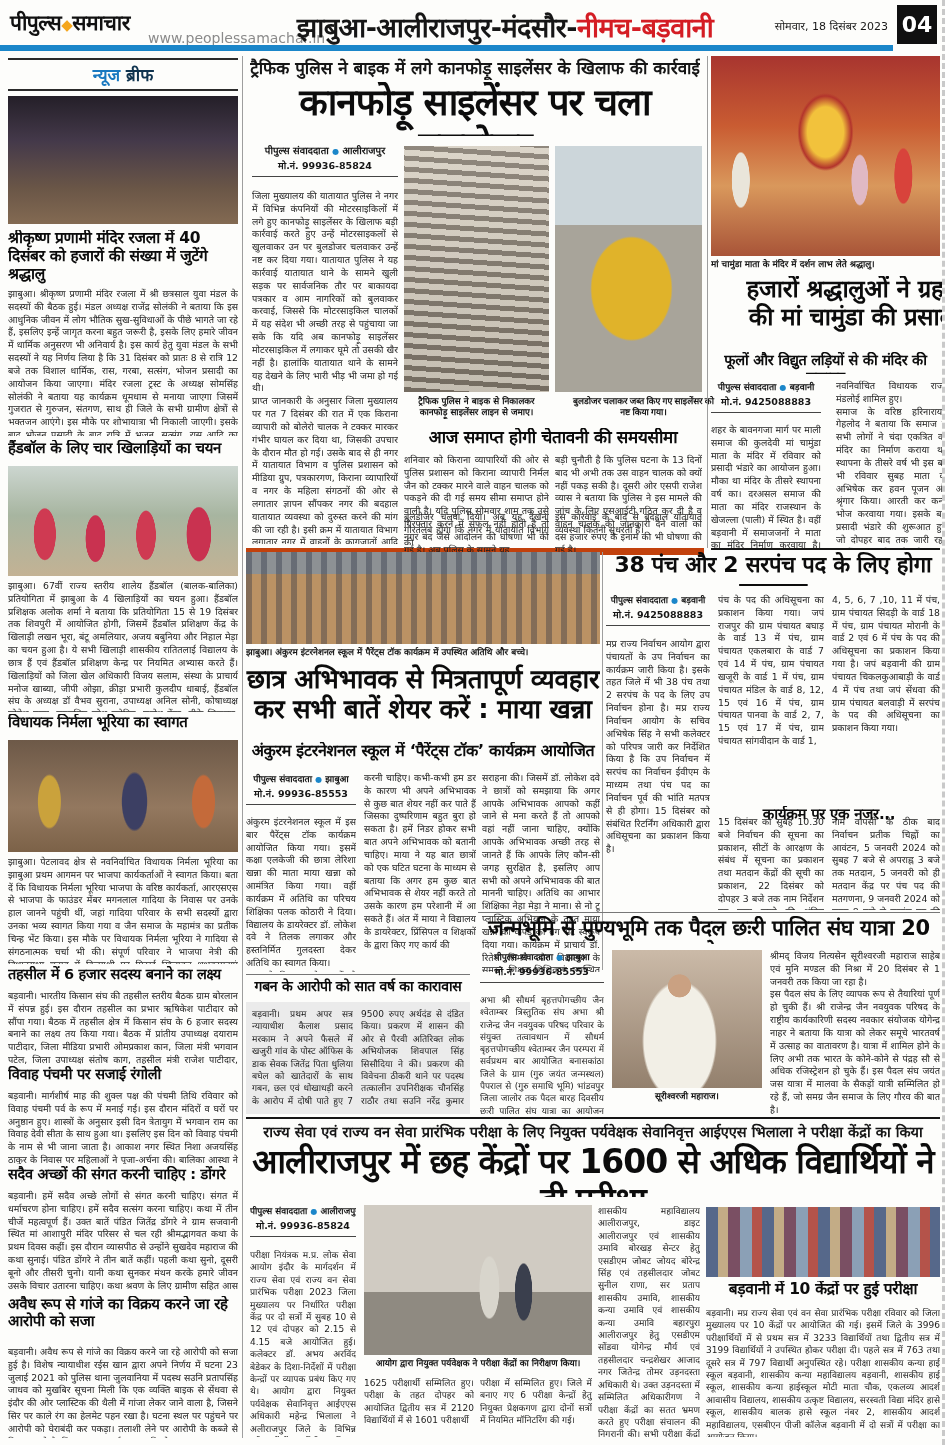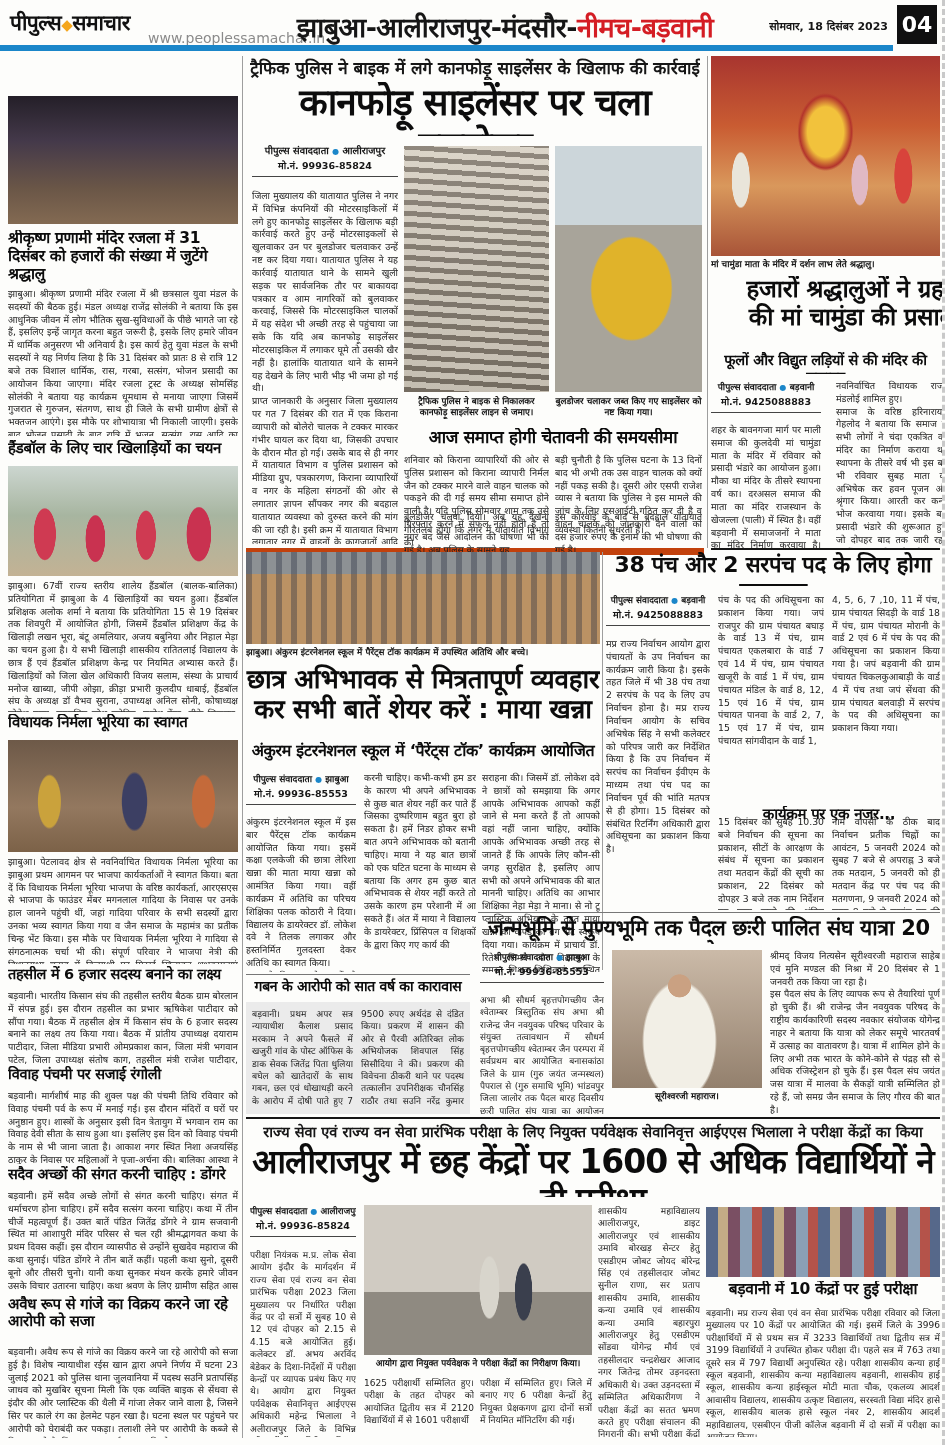--- a/index.html
+++ b/index.html
@@ -7,21 +7,21 @@
         font-family:"DejaVu Sans","Liberation Sans",sans-serif;color:#161616;
         border-right:3px dashed #c9c9c9;box-sizing:border-box;}
   
   .masthead{position:absolute;left:0;top:0;width:945px;height:52px;}
   .logo{position:absolute;left:10px;top:8px;font-weight:bold;font-size:21px;letter-spacing:-.5px;color:#111;}
   .logo .diamond{color:#f5a61c;font-size:15px;}
   .website{position:absolute;left:148px;top:30px;font-size:14px;color:#8a8a8a;}
   .region{position:absolute;left:250px;top:8px;width:510px;text-align:center;
           font-size:27px;font-weight:bold;letter-spacing:-.5px;white-space:nowrap;}
   .region .red{color:#d41d24;}
-  .dateline{position:absolute;left:766px;top:18px;width:122px;font-size:11px;font-weight:bold;text-align:right;}
+  .dateline{position:absolute;left:766px;top:18px;width:122px;font-size:11px;font-weight:normal;text-align:right;}
   .pagebox{position:absolute;left:897px;top:5px;width:40px;height:39px;background:#101010;color:#fff;
            font-size:22px;font-weight:bold;display:flex;align-items:center;justify-content:center;}
   .bluebar{position:absolute;left:0;top:45px;width:893px;height:6px;background:#1b86c9;}
   
   .abs{position:absolute;}
   .bt{font-size:9.3px;line-height:1.38;text-align:justify;color:#1d1d1d;overflow:hidden;word-break:break-word;}
   .btp{white-space:pre-line;}
   .cap{font-size:8.8px;font-weight:bold;text-align:center;line-height:1.2;overflow:hidden;}
   .hl{font-weight:bold;color:#0c0c0c;line-height:1.16;letter-spacing:-.3px;overflow:hidden;}
   .kick{font-weight:bold;text-align:center;overflow:hidden;}
@@ -92,23 +92,27 @@
     <div class="website">www.peoplessamachar.in</div>
     <div class="region">
       <span>झाबुआ-आलीराजपुर-मंदसौर-</span><span class="red">नीमच-बड़वानी</span>
     </div>
     <div class="dateline">सोमवार, 18 दिसंबर 2023</div>
     <div class="pagebox">04</div>
     <div class="bluebar"></div>
   </div>
 
   <div class="abs" style="left:8px;top:58px;width:230px;height:1380px;">
+    <div class="brieftitle">
+      <span class="w1">न्यूज</span>
+      <span class="w2">ब्रीफ</span>
+    </div>
 
     <div class="abs photo ph-crowd" style="left:0;top:38px;width:230px;height:128px;"></div>
-    <div class="abs hl" style="left:0;top:172px;width:230px;height:54px;font-size:15.5px;">श्रीकृष्ण प्रणामी मंदिर रजला में 31 दिसंबर को हजारों की संख्या में जुटेंगे श्रद्धालु</div>
+    <div class="abs hl" style="left:0;top:172px;width:230px;height:54px;font-size:15.5px;">श्रीकृष्ण प्रणामी मंदिर रजला में 40 दिसंबर को हजारों की संख्या में जुटेंगे श्रद्धालु</div>
     <div class="abs bt" style="left:0;top:230px;width:230px;height:148px;">झाबुआ। श्रीकृष्ण प्रणामी मंदिर रजला में श्री छत्रसाल युवा मंडल के सदस्यों की बैठक हुई। मंडल अध्यक्ष राजेंद्र सोलंकी ने बताया कि इस आधुनिक जीवन में लोग भौतिक सुख-सुविधाओं के पीछे भागते जा रहे हैं, इसलिए इन्हें जागृत करना बहुत जरूरी है, इसके लिए हमारे जीवन में धार्मिक अनुसरण भी अनिवार्य है। इस कार्य हेतु युवा मंडल के सभी सदस्यों ने यह निर्णय लिया है कि 31 दिसंबर को प्रातः 8 से रात्रि 12 बजे तक विशाल धार्मिक, रास, गरबा, सत्संग, भोजन प्रसादी का आयोजन किया जाएगा। मंदिर रजला ट्रस्ट के अध्यक्ष सोमसिंह सोलंकी ने बताया यह कार्यक्रम धूमधाम से मनाया जाएगा जिसमें गुजरात से गुरुजन, संतगण, साथ ही जिले के सभी ग्रामीण क्षेत्रों से भक्तजन आएंगे। इस मौके पर शोभायात्रा भी निकाली जाएगी। इसके बाद भोजन प्रसादी के बाद रात्रि में भजन, सत्संग, रास आदि का आयोजन होगा।</div>
 
     <div class="abs hl" style="left:0;top:382px;width:230px;height:24px;font-size:15px;">हैंडबॉल के लिए चार खिलाड़ियों का चयन</div>
     <div class="abs photo ph-players" style="left:0;top:408px;width:230px;height:110px;"></div>
     <div class="abs bt" style="left:0;top:522px;width:230px;height:132px;">झाबुआ। 67वीं राज्य स्तरीय शालेय हैंडबॉल (बालक-बालिका) प्रतियोगिता में झाबुआ के 4 खिलाड़ियों का चयन हुआ। हैंडबॉल प्रशिक्षक अलोक शर्मा ने बताया कि प्रतियोगिता 15 से 19 दिसंबर तक शिवपुरी में आयोजित होगी, जिसमें हैंडबॉल प्रशिक्षण केंद्र के खिलाड़ी लखन भूरा, बंटू अमलियार, अजय बबुनिया और निहाल मेड़ा का चयन हुआ है। ये सभी खिलाड़ी शासकीय रातितलाई विद्यालय के छात्र हैं एवं हैंडबॉल प्रशिक्षण केन्द्र पर नियमित अभ्यास करते हैं। खिलाड़ियों को जिला खेल अधिकारी विजय सलाम, संस्था के प्राचार्य मनोज खाब्या, जीपी ओझा, क्रीड़ा प्रभारी कुलदीप धाबाई, हैंडबॉल संघ के अध्यक्ष डॉ वैभव सुराना, उपाध्यक्ष अनिल सोनी, कोषाध्यक्ष लोमेश गुप्ता, सहसचिव नरेश पुरोहित, सुबोध पेंटर, बीके सिक्रवार, रामसिंह मोहनिया, जयंती लाल, जेवेंद्र बोराडे ने शुभकामनाएं दी।</div>
 
     <div class="abs hl" style="left:0;top:656px;width:230px;height:24px;font-size:15px;">विधायक निर्मला भूरिया का स्वागत</div>
     <div class="abs photo ph-mla" style="left:0;top:682px;width:230px;height:112px;"></div>
     <div class="abs bt" style="left:0;top:798px;width:230px;height:108px;">झाबुआ। पेटलावद क्षेत्र से नवनिर्वाचित विधायक निर्मला भूरिया का झाबुआ प्रथम आगमन पर भाजपा कार्यकर्ताओं ने स्वागत किया। बता दें कि विधायक निर्मला भूरिया भाजपा के वरिष्ठ कार्यकर्ता, आरएसएस से भाजपा के फाउंडर मेंबर मगनलाल गादिया के निवास पर उनके हाल जानने पहुंची थीं, जहां गादिया परिवार के सभी सदस्यों द्वारा उनका भव्य स्वागत किया गया व जैन समाज के महामंत्र का प्रतीक चिन्ह भेंट किया। इस मौके पर विधायक निर्मला भूरिया ने गादिया से संगठनात्मक चर्चा भी की। संपूर्ण परिवार ने भाजपा नेत्री की विधानसभा चुनाव में विजयश्री पर मिठाई खिलाकर शुभकामनाएं प्रेषित की।</div>
 
@@ -133,21 +137,21 @@
     <div class="abs byline rule" style="left:6px;top:88px;width:146px;">
       <div class="by1"><span>पीपुल्स संवाददाता</span> <span class="dot">●</span> <span>आलीराजपुर</span></div>
       <div class="by2">मो.नं. 99936-85824</div>
     </div>
     <div class="abs bt btp" style="left:6px;top:134px;width:146px;height:354px;">जिला मुख्यालय की यातायात पुलिस ने नगर में विभिन्न कंपनियों की मोटरसाइकिलों में लगे हुए कानफोड़ू साइलेंसर के खिलाफ बड़ी कार्रवाई करते हुए उन्हें मोटरसाइकलों से खुलवाकर उन पर बुलडोजर चलवाकर उन्हें नष्ट कर दिया गया। यातायात पुलिस ने यह कार्रवाई यातायात थाने के सामने खुली सड़क पर सार्वजनिक तौर पर बाकायदा पत्रकार व आम नागरिकों को बुलवाकर करवाई, जिससे कि मोटरसाइकिल चालकों में यह संदेश भी अच्छी तरह से पहुंचाया जा सके कि यदि अब कानफोड़ू साइलेंसर मोटरसाइकिल में लगाकर घूमे तो उसकी खैर नहीं है। हालांकि यातायात थाने के सामने यह देखने के लिए भारी भीड़ भी जमा हो गई थी।
 प्राप्त जानकारी के अनुसार जिला मुख्यालय पर गत 7 दिसंबर की रात में एक किराना व्यापारी को बोलेरो चालक ने टक्कर मारकर गंभीर घायल कर दिया था, जिसकी उपचार के दौरान मौत हो गई। उसके बाद से ही नगर में यातायात विभाग व पुलिस प्रशासन को मीडिया ग्रुप, पत्रकारगण, किराना व्यापारियों व नगर के महिला संगठनों की ओर से लगातार ज्ञापन सौंपकर नगर की बदहाल यातायात व्यवस्था को दुरुस्त करने की मांग की जा रही है। इसी क्रम में यातायात विभाग लगातार नगर में वाहनों के कागजातों आदि की जांच करते हुए चालानी कार्रवाई कर रहा है। इसी क्रम में रविवार दोपहर में यातायात थाने के सामने यातायात पुलिस ने जब्त किए कानफोड़ू साइलेंसरों पर</div>
 
     <div class="abs photo ph-silencers" style="left:158px;top:90px;width:145px;height:246px;"></div>
     <div class="abs cap" style="left:158px;top:340px;width:145px;height:28px;">ट्रैफिक पुलिस ने बाइक से निकालकर कानफोड़ू साइलेंसर लाइन से जमाए।</div>
     <div class="abs photo ph-dozer" style="left:309px;top:90px;width:147px;height:246px;"></div>
-    <div class="abs cap" style="left:309px;top:340px;width:147px;height:28px;">बुलडोजर चलाकर जब्त किए गए साइलेंसर को नष्ट किया गया।</div>
+    <div class="abs cap" style="left:324px;top:340px;width:147px;height:28px;font-family:Liberation Serif, serif;">बुलडोजर चलाकर जब्त किए गए साइलेंसर को नष्ट किया गया।</div>
 
     <div class="abs hl" style="left:158px;top:372px;width:298px;height:22px;font-size:17px;text-align:center;">आज समाप्त होगी चेतावनी की समयसीमा</div>
     <div class="abs bt" style="left:158px;top:398px;width:145px;height:124px;">शनिवार को किराना व्यापारियों की ओर से पुलिस प्रशासन को किराना व्यापारी निर्मल जैन को टक्कर मारने वाले वाहन चालक को पकड़ने की दी गई समय सीमा समाप्त होने वाली है। यदि पुलिस सोमवार शाम तक उसे गिरफ्तार करने में सफल नहीं होती है तो नगर बंद जैसे आंदोलन की घोषणा भी की गई है। अब पुलिस के सामने यह</div>
     <div class="abs bt" style="left:309px;top:398px;width:147px;height:124px;">बड़ी चुनौती है कि पुलिस घटना के 13 दिनों बाद भी अभी तक उस वाहन चालक को क्यों नहीं पकड़ सकी है। दूसरी ओर एसपी राजेश व्यास ने बताया कि पुलिस ने इस मामले की जांच के लिए एसआईटी गठित कर दी है व वाहन चालक की जानकारी देने वालों को दस हजार रुपए के इनाम की भी घोषणा की गई है।</div>
 
     <div class="abs bt" style="left:158px;top:455px;width:145px;height:34px;">बुलडोजर चलवा दिया। अब यह देखना गौरतलब होगा कि नगर में यातायात विभाग की</div>
     <div class="abs bt" style="left:309px;top:455px;width:147px;height:34px;">इस कार्रवाई के बाद से बदहाल यातायात व्यवस्था कितनी सुधरती है।</div>
   </div>
 
   <div class="abs vline" style="left:707px;top:56px;height:492px;"></div>

